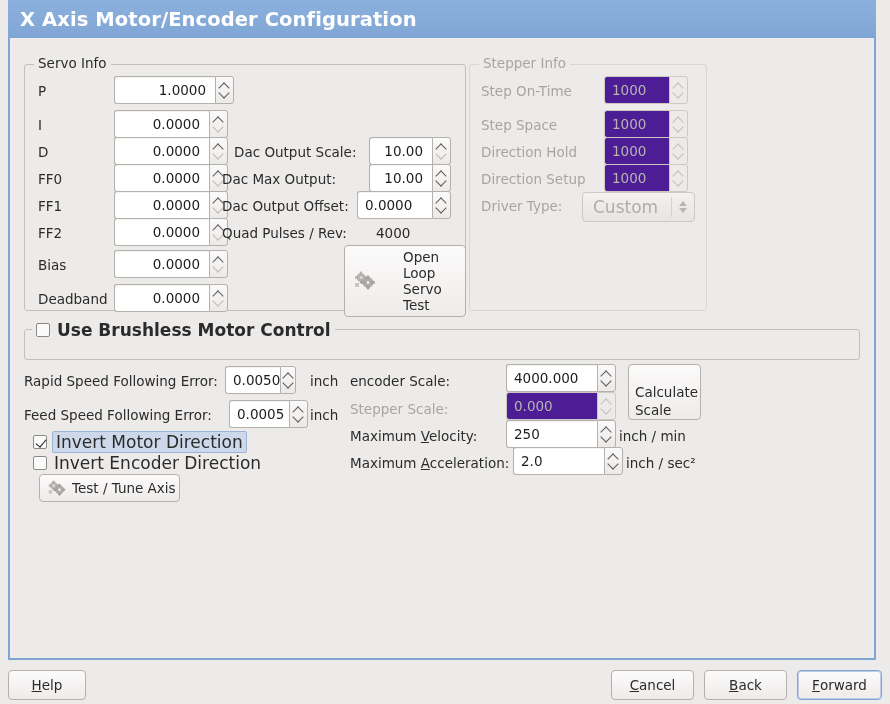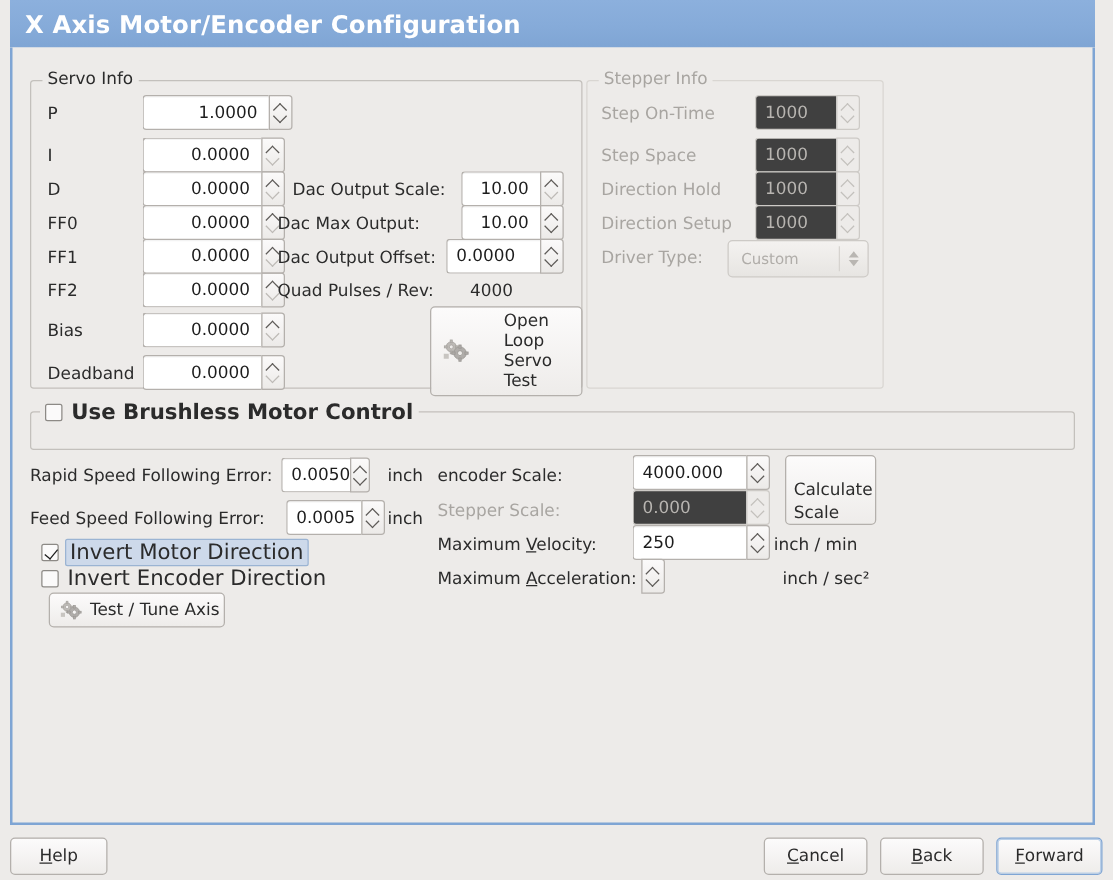--- a/index.html
+++ b/index.html
@@ -71,33 +71,33 @@
     display: flex; flex-direction: column; align-items: center; justify-content: center;
   }
   .spin .btns .ar { width: 9px; height: 6px; position: relative; margin: 1px 0; }
   .spin .btns .ar::before {
     content: ""; position: absolute; left: 0; top: 1px;
     width: 7px; height: 7px;
     border-left: 1.6px solid #5d5a57; border-top: 1.6px solid #5d5a57;
   }
   .spin .btns .ar.up::before  { transform: rotate(45deg); }
   .spin .btns .ar.dn::before  { transform: rotate(225deg); top: -2px; }
-  .spin.disabled .field { background: #404040; color: #b8b5b1; border-color: #cdcac6; box-shadow: none; }
+  .spin.disabled .field { background: #4c1d95; color: #b8b5b1; border-color: #cdcac6; box-shadow: none; }
   .spin.disabled .btns { background: #edebe9; border-color: #cdcac6; }
   .spin.disabled .btns .ar::before { border-color: #c3c0bc; }
   .spin.dimarrow .btns .ar.dn::before { border-color: #bdbab6; }
 
   
   .combo {
     position: absolute; height: 30px;
     border: 1px solid #cdcac6; border-radius: 4px;
     background: linear-gradient(to bottom, #f4f2f0 0%, #e7e5e2 100%);
     display: flex; align-items: center;
   }
-  .combo .cv { flex: 1; padding-left: 10px; font-size: 12px; color: #b0ada9; }
+  .combo .cv { flex: 1; padding-left: 10px; font-size: 17px; color: #b0ada9; }
   .combo .csep { width: 1px; height: 20px; background: #d6d3cf; }
   .combo .carr { width: 22px; display: flex; flex-direction: column; align-items: center; justify-content: center; }
   .combo .carr .t { width: 0; height: 0; border-left: 4px solid transparent; border-right: 4px solid transparent; }
   .combo .carr .t.u { border-bottom: 5px solid #b9b6b2; margin-bottom: 2px; }
   .combo .carr .t.d { border-top: 5px solid #b9b6b2; }
 
   
   .btn {
     position: absolute;
     background: linear-gradient(to bottom, #fcfbfb 0%, #eeecea 100%);
@@ -444,20 +444,21 @@
         <span class="ar up"></span>
         <span class="ar dn"></span>
       </div>
   </div>
   <div class="lbl" style="left:609px; top:389px;">inch / min</div>
 
   <div class="lbl" style="left:340px; top:416px;">
     <span>Maximum </span><span class="mn">A</span><span>cceleration:</span>
   </div>
   <div class="spin" style="left:503px; top:409px; width:110px;">
+    <div class="field leftal">2.0</div>
     <div class="btns">
         <span class="ar up"></span>
         <span class="ar dn"></span>
       </div>
   </div>
   <div class="lbl" style="left:616px; top:416px;">inch / sec²</div>
 
 </div>
 
 <div class="footer">

